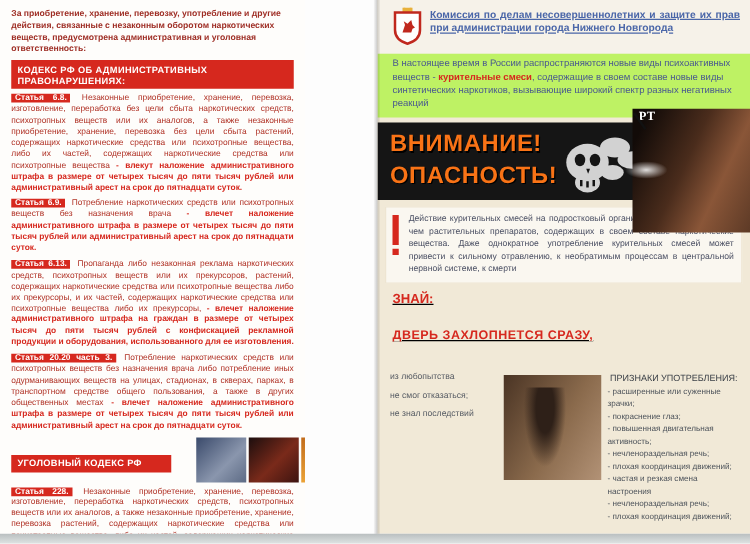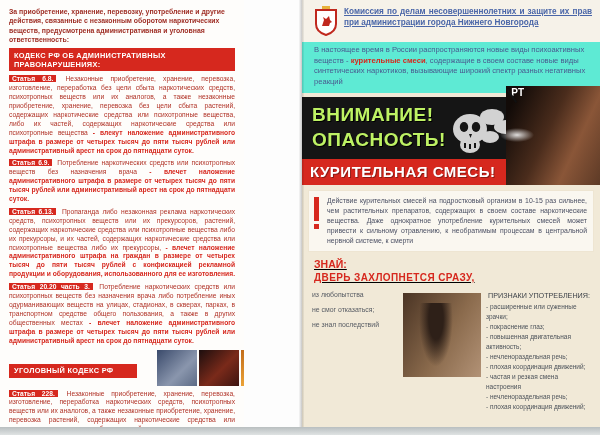--- a/index.html
+++ b/index.html
@@ -23,46 +23,46 @@
   .ph2{background:linear-gradient(135deg,#1c0e0e,#7a2a1a 55%,#3d1410);}
   .ph3{background:linear-gradient(135deg,#c06a1a,#f0a93a 55%,#8a4a12);}
   .ph4{background:repeating-linear-gradient(90deg,#233c2e 0 4px,#6a8a5a 4px 8px);}
   
   .page-right{position:absolute;left:302px;top:0;width:298px;height:427px;background:#f1e9d7;
     overflow:hidden;}
   .fold{position:absolute;left:299px;top:0;width:5px;height:427px;
     background:linear-gradient(90deg,rgba(0,0,0,.02),rgba(0,0,0,.18),rgba(0,0,0,.04));z-index:9;}
   .r-head{display:flex;gap:6px;align-items:flex-start;padding:6px 8px 2px 12px;background:#f6f2e9;}
   .r-head .org{color:#4a66a8;font-weight:bold;font-size:8.2px;line-height:1.35;text-align:justify;text-decoration:underline;}
-  .r-intro{padding:3px 10px 5px 12px;font-size:7.6px;line-height:1.4;color:#49598f;background:#5eead4;}
+  .r-intro{padding:3px 10px 5px 12px;font-size:7.6px;line-height:1.4;color:#49598f;background:#bef264;}
   .r-intro .hl{color:#d6281e;font-weight:bold;}
   .banner-wrap{position:relative;margin-top:4px;}
   .banner-black{position:relative;height:62px;background:#151515;overflow:visible;}
-  .banner-black .big{position:absolute;left:10px;top:5px;color:#bef264;font-weight:bold;
+  .banner-black .big{position:absolute;left:10px;top:5px;color:#f97316;font-weight:bold;
     font-size:19px;line-height:1.35;letter-spacing:.5px;text-shadow:1px 1px 0 #000;}
   .skull{position:absolute;left:138px;top:6px;opacity:.92;}
   .face-photo{position:absolute;right:0;top:-11px;width:94px;height:99px;z-index:1;
     background:linear-gradient(115deg,#120b08 10%,#4a2c1c 45%,#8a5638 70%,#5d3a26);}
   .face-photo:before{content:"";position:absolute;left:-6px;top:42px;width:34px;height:14px;
     background:radial-gradient(closest-side,rgba(255,255,255,.85),rgba(255,255,255,0));}
   .banner-redstrip{position:relative;height:26px;background:#d6281e;display:flex;align-items:center;z-index:0;}
   .banner-redstrip .t{color:#fff;font-weight:bold;font-size:15px;letter-spacing:.5px;padding-left:8px;
     text-shadow:1px 1px 0 rgba(0,0,0,.35);}
-  .annot{position:absolute;right:76px;top:-10px;color:#fff;font-weight:bold;font-size:10px;z-index:3;}
+  .annot{position:absolute;right:76px;top:-10px;color:#fff;font-weight:bold;font-size:10px;z-index:3;font-family:Liberation Serif, serif;}
   .annot .slash{position:absolute;left:-7px;top:8px;width:16px;height:1.6px;background:#111;
     transform:rotate(55deg);}
   .warn-card{position:relative;margin:5px 6px 2px 6px;background:#faf7f0;padding:5px 6px 5px 18px;
     border:1px solid #eee5d2;}
   .excl{position:absolute;left:5px;top:6px;}
   .excl .bar{width:5px;height:24px;background:#d6281e;}
   .excl .dot{width:5px;height:5px;background:#d6281e;margin-top:3px;}
   .warn-text{font-size:6.9px;line-height:1.45;color:#4a4f63;text-align:justify;}
   .know{padding:2px 8px 0 12px;text-decoration:underline;}
   .know .k-label{color:#d6281e;font-weight:bold;font-size:10.5px;margin:2px 0;}
-  .know .k-line{color:#d6281e;font-weight:bold;font-size:10px;letter-spacing:.4px;margin:2px 0;}
+  .know .k-line{color:#d6281e;font-weight:bold;font-size:10px;letter-spacing:.4px;margin:18px 0;}
   .cols{display:flex;gap:5px;padding:6px 8px 0 10px;}
   .causes{flex:0 0 86px;}
   .causes .c-title{font-size:7.2px;font-weight:bold;color:#3a3f46;line-height:1.4;margin-bottom:5px;}
   .causes .c-item{font-size:6.9px;color:#565b63;margin-bottom:8px;}
   .mid-photo{flex:0 0 78px;height:84px;margin-top:2px;
     background:linear-gradient(120deg,#4a3424,#8a6a4c 55%,#b29276);position:relative;}
   .mid-photo:before{content:"";position:absolute;left:16px;top:10px;width:34px;height:64px;
     background:radial-gradient(ellipse at 50% 25%,#2e2018 30%,rgba(46,32,24,0) 70%);}
   .signs{flex:1;}
   .signs .s-title{font-size:7.2px;font-weight:normal;color:#3a3f46;margin-bottom:2px;text-align:center;}
@@ -170,23 +170,20 @@
               <ellipse cx="36" cy="24" rx="4.2" ry="5"></ellipse>
               <path d="M29 31 l3 0 l-1.5 4 z"></path>
               <rect x="24" y="40" width="2" height="5"></rect>
               <rect x="29" y="41" width="2" height="5"></rect>
               <rect x="34" y="40" width="2" height="5"></rect>
             </g>
           </svg>
         </span>
         <div class="face-photo"></div>
       </div>
-      <div class="banner-redstrip">
-        <div class="t">КУРИТЕЛЬНАЯ СМЕСЬ!</div>
-      </div>
       <div class="annot">
         <span>РТ</span>
         <span class="slash"></span>
       </div>
     </div>
 
     <div class="warn-card">
       <div class="excl">
         <div class="bar"></div>
           <div class="dot"></div>

